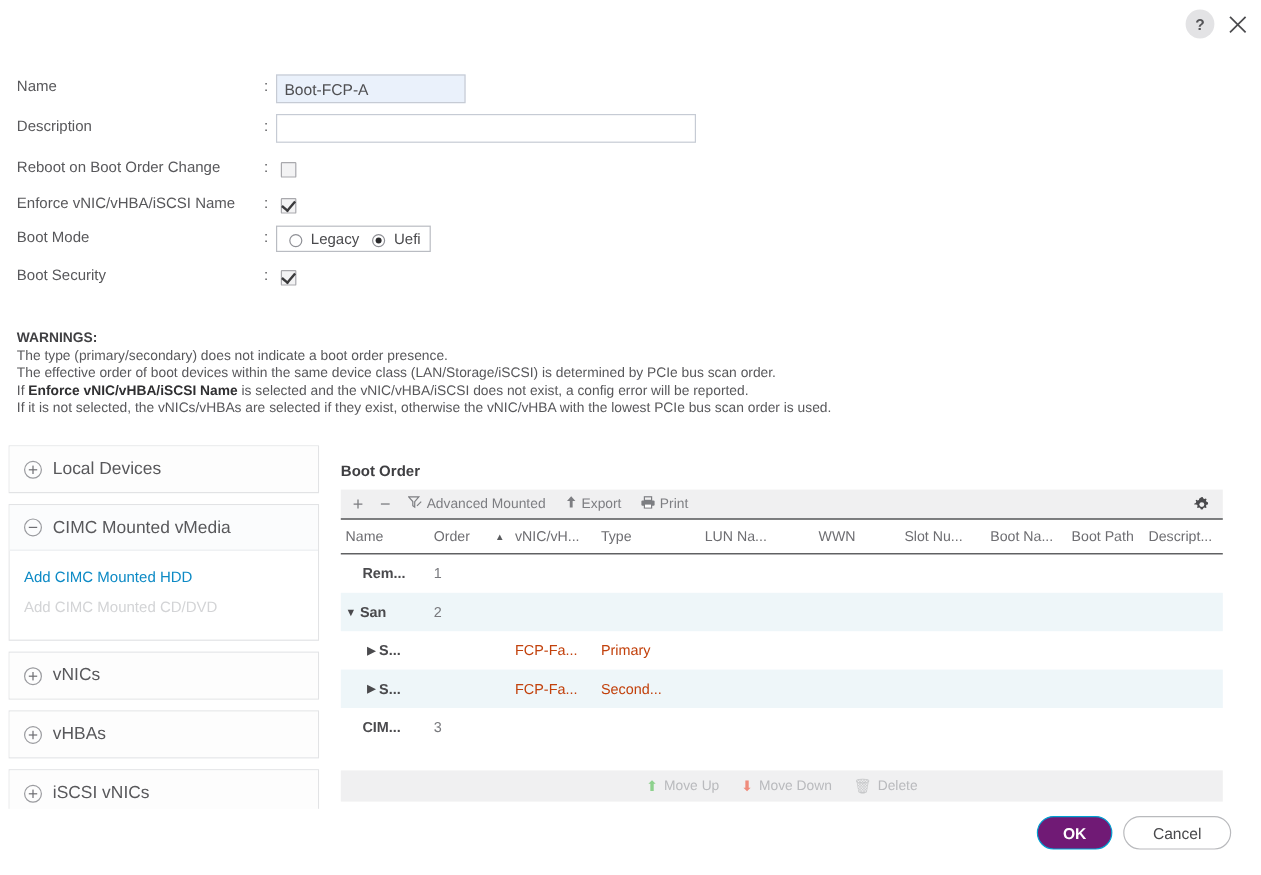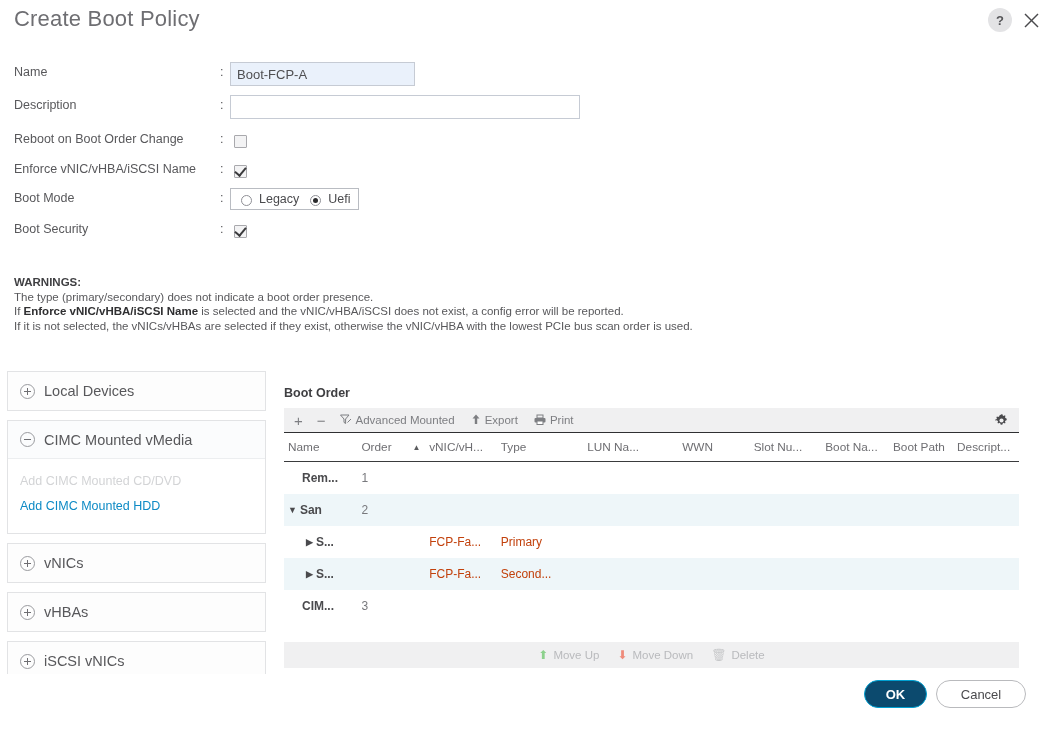--- a/index.html
+++ b/index.html
@@ -173,44 +173,43 @@
     display:flex; align-items:center; justify-content:center; cursor:default;
   }
 
   
   #footer { position:absolute; left:0; top:674px; width:1051px; height:55px; background:#fff; }
   .btn {
     position:absolute; top:680px; height:28px; border-radius:15px;
     font-size:13px; display:flex; align-items:center; justify-content:center;
     cursor:pointer; font-weight:700;
   }
-  #ok-btn     { left:864px; width:63px; background:#0c4a6e; color:#fff; border:1px solid #00a0d1; }
+  #ok-btn     { left:864px; width:63px; background:#701a75; color:#fff; border:1px solid #00a0d1; }
   #cancel-btn { left:936px; width:90px; background:#fff; color:#4a4a4d; border:1px solid #b9babd; font-weight:400; }
 </style>
 </head>
 <body>
 
 <div id="titlebar">
-  <div id="dialog-title">Create Boot Policy</div>
   <div id="help-icon">?</div>
   <div id="close-icon">
     <svg width="17" height="17" viewBox="0 0 17 17" aria-hidden="true">
       <line x1="2" y1="2" x2="15" y2="15" stroke="#4a4a4d" stroke-width="1.4"></line>
       <line x1="15" y1="2" x2="2" y2="15" stroke="#4a4a4d" stroke-width="1.4"></line>
     </svg>
   </div>
 </div>
 
 <div id="scrollarea">
 
   <div class="frow" style="top:18px;">
     <span class="flabel">Name</span>
     <span class="fcolon">:</span>
     <span class="fctl">
-      <input class="text-input" style="width: 185px;" type="text" value="Boot-FCP-A">
+      <input class="text-input" style="width: 158px;" type="text" value="Boot-FCP-A">
     </span>
   </div>
 
   <div class="frow" style="top:51px;">
     <span class="flabel">Description</span>
     <span class="fcolon">:</span>
     <span class="fctl">
       <input class="text-input empty" style="width: 350px;" type="text" value="">
     </span>
   </div>
@@ -252,41 +251,42 @@
     <span class="flabel">Boot Security</span>
     <span class="fcolon">:</span>
     <span class="fctl" style="top:3px;">
       <input class="cbox" type="checkbox" checked="" style="">
     </span>
   </div>
 
   <div id="warnings">
     <div class="wtitle">WARNINGS:</div>
     <div>The type (primary/secondary) does not indicate a boot order presence.</div>
+    <div>The effective order of boot devices within the same device class (LAN/Storage/iSCSI) is determined by PCIe bus scan order.</div>
     <div><span>If </span><b>Enforce vNIC/vHBA/iSCSI Name</b><span> is selected and the vNIC/vHBA/iSCSI does not exist, a config error will be reported.</span></div>
     <div>If it is not selected, the vNICs/vHBAs are selected if they exist, otherwise the vNIC/vHBA with the lowest PCIe bus scan order is used.</div>
   </div>
 
   <div id="accordion">
 
     <div class="acc-panel">
       <div class="acc-head">
         <span class="pm-icon plus"></span>
         <span>Local Devices</span>
       </div>
     </div>
 
     <div class="acc-panel open">
       <div class="acc-head">
         <span class="pm-icon"></span>
         <span>CIMC Mounted vMedia</span>
       </div>
       <div class="acc-body">
+        <span class="acc-link">Add CIMC Mounted HDD</span>
         <span class="acc-link disabled">Add CIMC Mounted CD/DVD</span>
-        <span class="acc-link">Add CIMC Mounted HDD</span>
       </div>
     </div>
 
     <div class="acc-panel">
       <div class="acc-head">
         <span class="pm-icon plus"></span>
         <span>vNICs</span>
       </div>
     </div>
 

